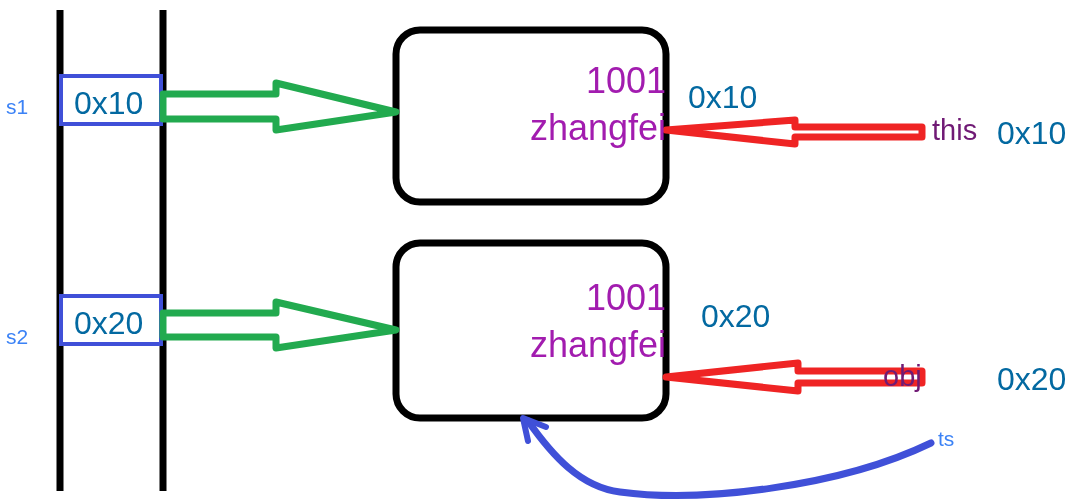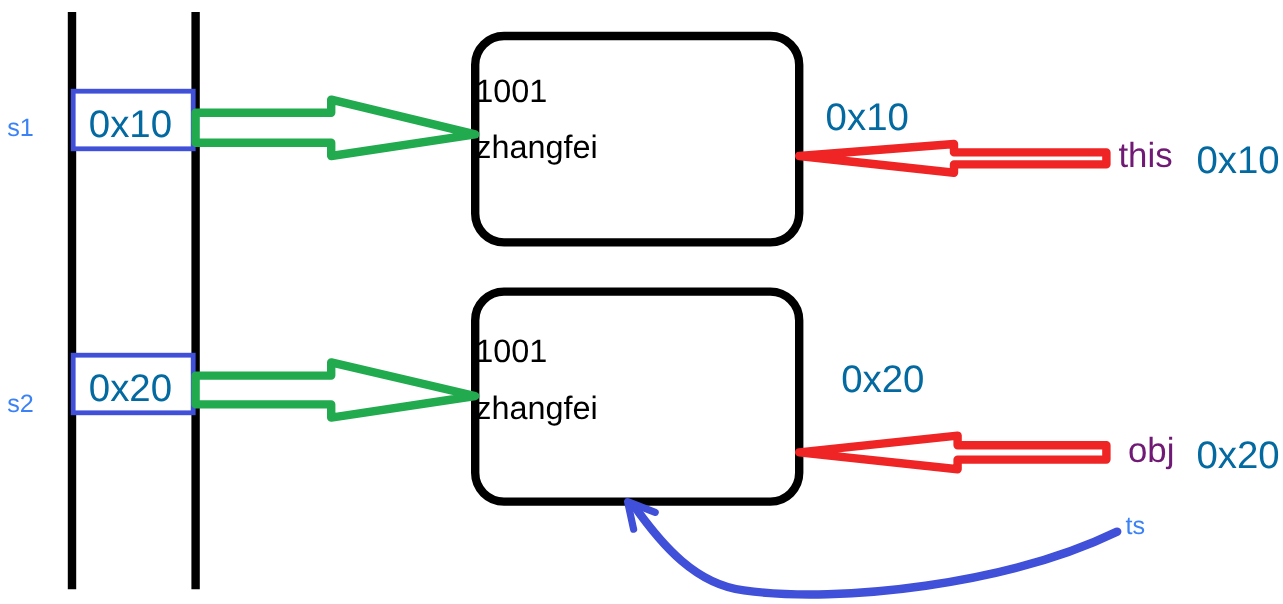--- a/index.html
+++ b/index.html
@@ -35,23 +35,23 @@
   }
   .lbl-addr {
     font-size: 32px;
     color: #0369a1;
   }
   .lbl-red {
     font-size: 29px;
     color: #701a75;
   }
   .box-text {
-    font-size: 27px;
-    color: #000000;
-    text-align: left;
+    font-size: 36px;
+    color: #a21caf;
+    text-align: right;
   }
 </style>
 </head>
 <body>
 
 <div id="canvas">
 
   <svg class="svg-layer" viewBox="0 0 1069 503" xmlns="http://www.w3.org/2000/svg">
 
     <line x1="60" y1="10" x2="60" y2="491" stroke="#000000" stroke-width="7"></line>
@@ -86,18 +86,18 @@
 
   <div class="txt box-text" style="left:396px; top:280px; width:270px;">1001</div>
   <div class="txt box-text" style="left:396px; top:327px; width:270px;">zhangfei</div>
 
   <div class="txt lbl-addr" style="left:688px; top:81px;">0x10</div>
   <div class="txt lbl-addr" style="left:701px; top:300px;">0x20</div>
 
   <div class="txt lbl-red" style="left:932px; top:116px;">this</div>
   <div class="txt lbl-addr" style="left:997px; top:117px;">0x10</div>
 
-  <div class="txt lbl-red" style="left:940px; top:362px;">obj</div>
+  <div class="txt lbl-red" style="left:883px; top:362px;">obj</div>
   <div class="txt lbl-addr" style="left:997px; top:363px;">0x20</div>
 
   <div class="txt lbl-var" style="left:938px; top:428px;text-align:right;">ts</div>
 
 </div>
 
 </body></html>

